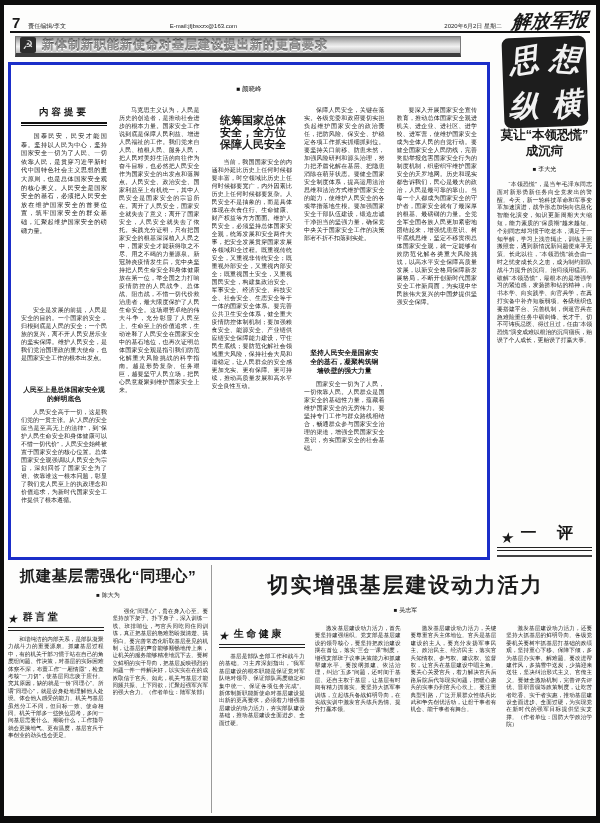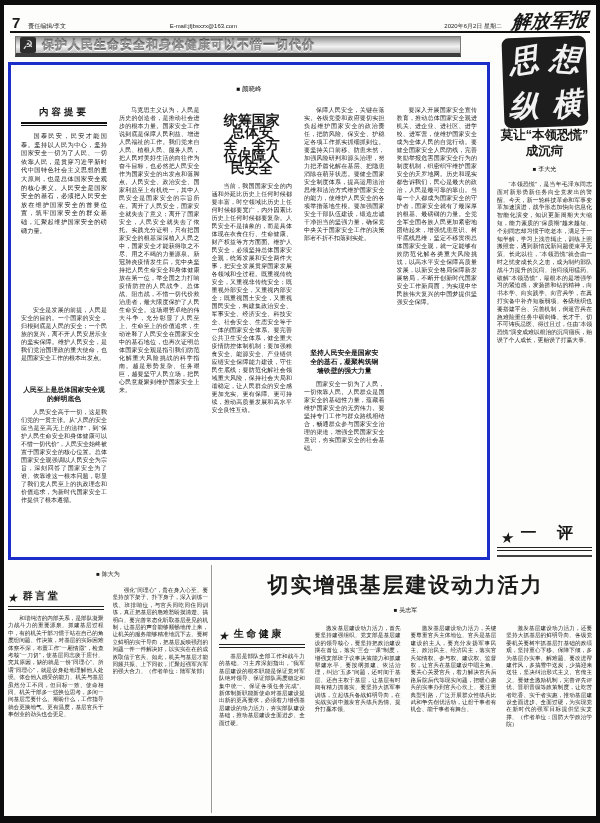--- a/index.html
+++ b/index.html
@@ -38,21 +38,21 @@
   .mby{text-align:center;font-size:6.5px;margin-top:8px;color:#111;}
   .mcols{display:flex;gap:12px;margin-top:12px;height:398px;overflow:hidden;}
   .mcol{flex:1;display:flex;flex-direction:column;overflow:hidden;}
   .mcol.first{flex:0 0 86px;}
   .bodytxt{font-size:6px;line-height:8px;text-align:justify;word-break:break-all;color:#222;text-indent:2em;overflow:hidden;}
   .grow{flex:1 1 auto;}
   .sumhead{font-size:9.5px;font-weight:bold;letter-spacing:3px;text-align:center;padding-bottom:3px;border-bottom:2px solid #111;}
   .sumrule{border-top:1px solid #111;margin-top:1px;margin-bottom:6px;}
   .sumtxt{font-size:6.2px;line-height:8.6px;text-align:justify;word-break:break-all;color:#111;text-indent:2em;height:168px;overflow:hidden;}
   .subhead-a{font-size:6.8px;font-weight:bold;line-height:9px;margin:6px 2px 5px;text-align:center;}
-  .subhead-b{font-size:14px;font-weight:bold;line-height:12px;margin:8px 6px 8px;text-align:center;}
+  .subhead-b{font-size:11px;font-weight:bold;line-height:12px;margin:8px 6px 8px;text-align:right;}
   .subhead-c{font-size:6.8px;font-weight:bold;line-height:9px;margin:6px 4px 5px;text-align:center;}
 
   
   .sidebar{position:absolute;left:493px;top:30px;width:95px;height:522px;display:flex;flex-direction:column;
     border-bottom:2px solid #444;box-sizing:border-box;padding-bottom:4px;}
   .seal{width:84px;height:90px;margin:2px auto 0;background:#1d1d1d;border-radius:7px;transform:rotate(-2deg);
     display:grid;grid-template-columns:1fr 1fr;align-items:center;justify-items:center;
     font-family:"DejaVu Serif","Liberation Serif",serif;font-style:italic;font-weight:bold;color:#f2f2f2;}
   .seal span{font-size:30px;line-height:1;}
   .seal span:nth-child(1){transform:rotate(-8deg);}
@@ -100,21 +100,21 @@
     <div class="pnum">7</div>
     <div class="small editor">责任编辑/李文</div>
     <div class="small email">E-mail:jfjbsxzx@163.com</div>
     <div class="small date">2020年6月2日 星期二</div>
     <div class="masthead">解放军报</div>
   </div>
   <div class="hdr-rule"></div>
 
   <div class="banner">
     <div class="emblem">☭</div>
-    <div class="btxt">保护人民生命安全和身体健康可以不惜一切代价</div>
+    <div class="btxt">新体制新职能新使命对基层建设提出新的更高要求</div>
   </div>
 
   <div class="mainbox">
     <div class="mby">■ 颜晓峰</div>
     <div class="mcols">
       <div class="mcol first">
         <div class="sumhead">内容提要</div>
         <div class="sumrule"></div>
         <div class="sumtxt">国泰民安，民安才能国泰。坚持以人民为中心，坚持国家安全一切为了人民、一切依靠人民，是贯穿习近平新时代中国特色社会主义思想的重大原则，也是总体国家安全观的核心要义。人民安全是国家安全的基石，必须把人民安全放在维护国家安全的首要位置，筑牢国家安全的群众基础，汇聚起维护国家安全的磅礴力量。</div>
         <div class="bodytxt" style="height:74px;margin-top:6px;">安全是发展的前提，人民是安全的目的。一个国家的安全，归根到底是人民的安全；一个民族的复兴，离不开人民安居乐业的坚实保障。维护人民安全，是我们党治国理政的重大使命，也是国家安全工作的根本出发点。</div>
@@ -155,20 +155,21 @@
     <div class="sb-footer">
       <div class="sb-marker">
         <span class="star">★</span>
         <span class="mlabel">一 评</span>
       </div>
       <div class="mrules"></div>
     </div>
   </div>
 
   <div class="bl">
+    <div class="bl-title">抓建基层需强化“同理心”</div>
     <div class="bl-by">■ 陈大为</div>
     <div class="bl-cols">
       <div class="bl-col">
         <div class="marker-wrap">
           <div class="marker">
             <span class="star">★</span>
             <span class="mlabel">群言堂</span>
           </div>
           <div class="mrules"></div>
         </div>

